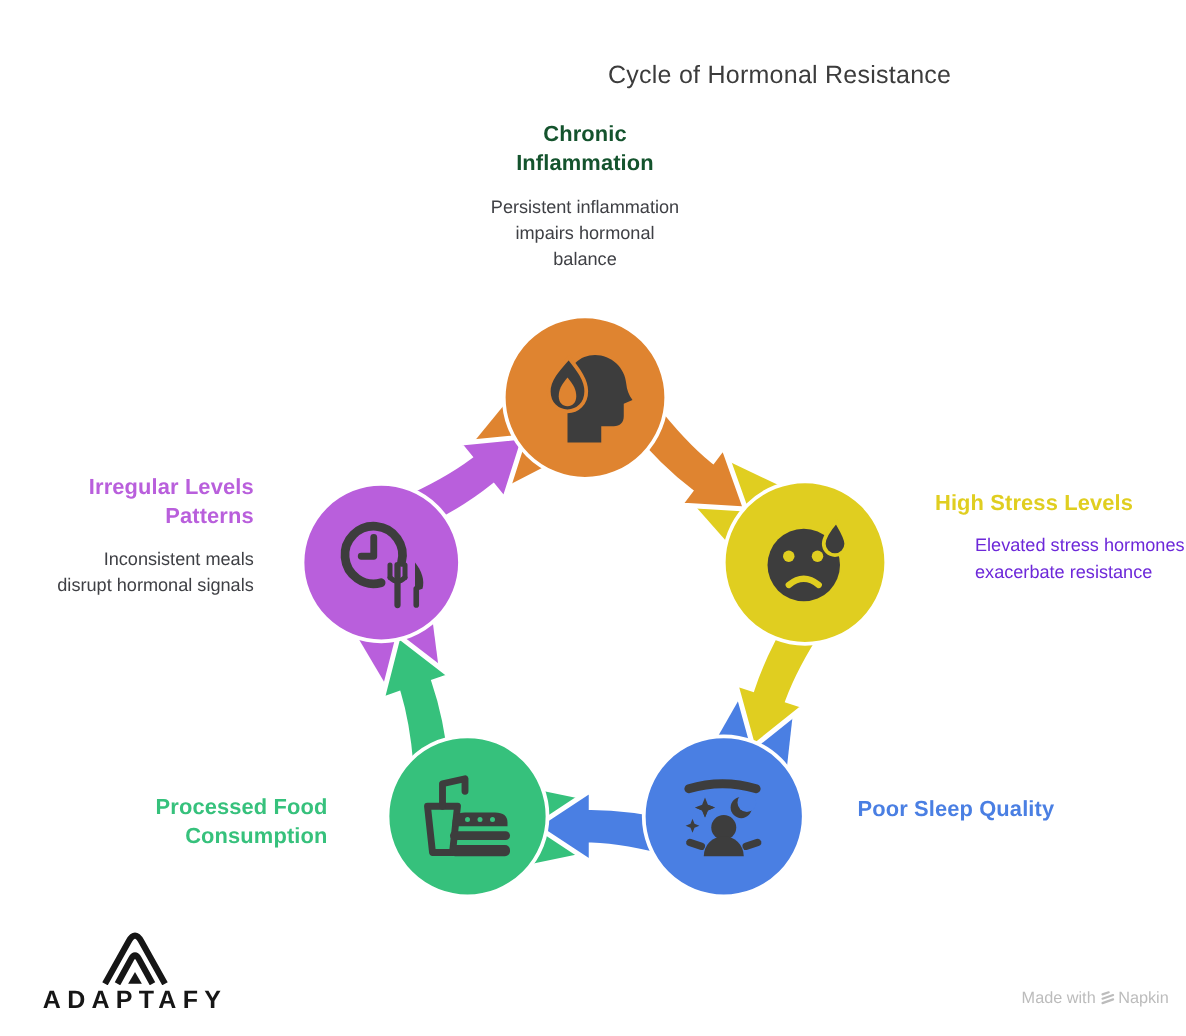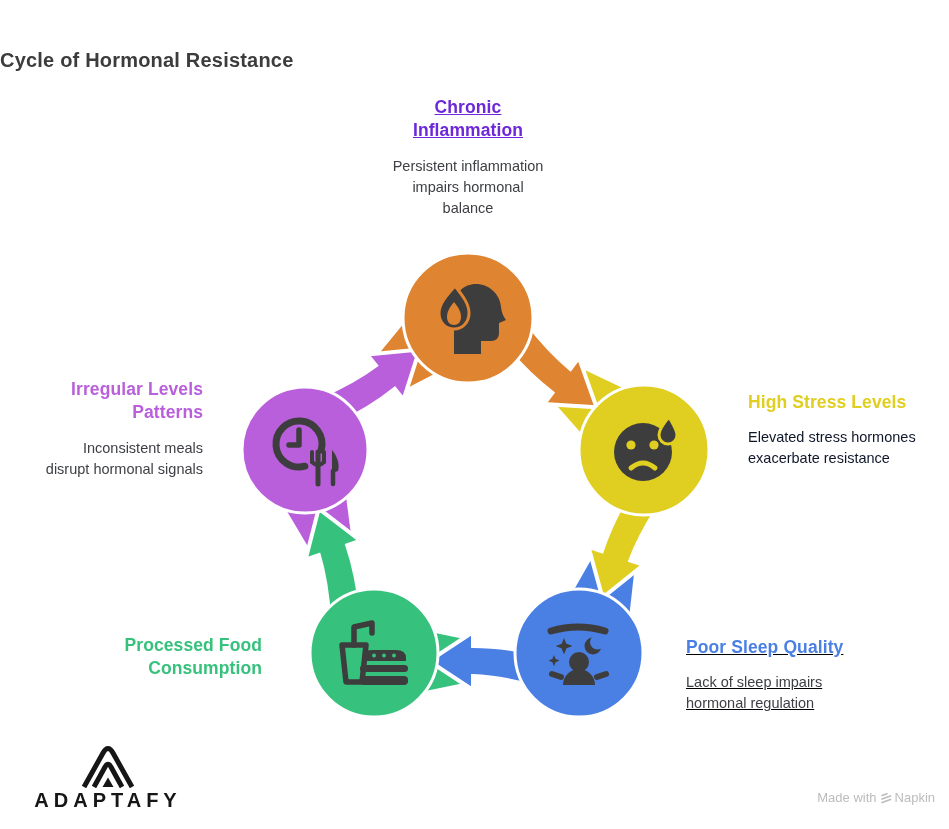--- a/index.html
+++ b/index.html
@@ -3,21 +3,21 @@
 <meta charset="utf-8">
 <style>
   html,body{margin:0;padding:0;}
   body{
     width:949px;height:829px;position:relative;overflow:hidden;
     background:#fff;
     font-family:"Liberation Sans", sans-serif;
   }
   .title{
     position:absolute;left:0;top:49px;width:761px;
-    text-align:left;font-size:20px;font-weight:700;letter-spacing:.2px;
+    text-align:right;font-size:20px;font-weight:400;letter-spacing:.2px;
   }
   .diagram{position:absolute;left:0;top:0;}
   .arrow{stroke:#fff;stroke-width:4px;stroke-linejoin:miter;}
   .node-circle{stroke:#fff;stroke-width:3px;}
   .ink-f{fill:var(--ink);}
   .ink-s{stroke:var(--ink);fill:none;stroke-linecap:round;stroke-linejoin:round;}
   .c-f{fill:var(--c);}
   .c-s{stroke:var(--c);stroke-linecap:round;stroke-linejoin:round;}
   .label-block{position:absolute;}
   .tc{text-align:center}.tl{text-align:left}.tr{text-align:right}
@@ -117,37 +117,35 @@
     <path class="ink-s" stroke-width="5.5" d="M -6,-20 L -6,-5 L -16,-5"></path>
     <path class="ink-s" stroke-width="4" d="M 7,2 L 7,12 M 19,2 L 19,12"></path>
     <path class="ink-s" stroke-width="4" d="M 7,12 Q 13,18 19,12"></path>
     <path class="ink-s" stroke-width="5" d="M 13,2 L 13,34"></path>
     <path class="ink-f" d="M 27,0 C 32,6 35,14 33,21 L 27,23 Z"></path>
     <path class="ink-s" stroke-width="4.5" d="M 28,21 L 28,34"></path>
   </g>
 </svg>
 
 <div class="label-block tc" style="left:333px;top:96px;width:270px;">
-  <div class="node-heading" style="color: #6d28d9; text-decoration: underline;">Chronic
+  <div class="node-heading" style="color: #14532d;">Chronic
 Inflammation</div>
   <div class="node-desc" style="color: rgb(63, 64, 69);">Persistent inflammation
 impairs hormonal
 balance</div>
 </div>
 
 <div class="label-block tl" style="left:748px;top:391px;width:200px;">
   <div class="node-heading" style="color: rgb(224, 206, 32);">High Stress Levels</div>
-  <div class="node-desc" style="color: #0f172a;">Elevated stress hormones
+  <div class="node-desc" style="color: #6d28d9; margin-left: 32px;">Elevated stress hormones
 exacerbate resistance</div>
 </div>
 
-<div class="label-block tl" style="left:686px;top:636px;width:220px;text-decoration:underline;">
+<div class="label-block tl" style="left:686px;top:636px;width:220px;">
   <div class="node-heading" style="color: rgb(74, 127, 227);">Poor Sleep Quality</div>
-  <div class="node-desc" style="color: rgb(63, 64, 69);">Lack of sleep impairs
-hormonal regulation</div>
 </div>
 
 <div class="label-block tr" style="left:32px;top:634px;width:230px;">
   <div class="node-heading" style="color: rgb(54, 193, 124);">Processed Food
 Consumption</div>
 </div>
 
 <div class="label-block tr" style="left:13px;top:378px;width:190px;">
   <div class="node-heading" style="color: rgb(185, 95, 220);">Irregular Levels
 Patterns</div>

